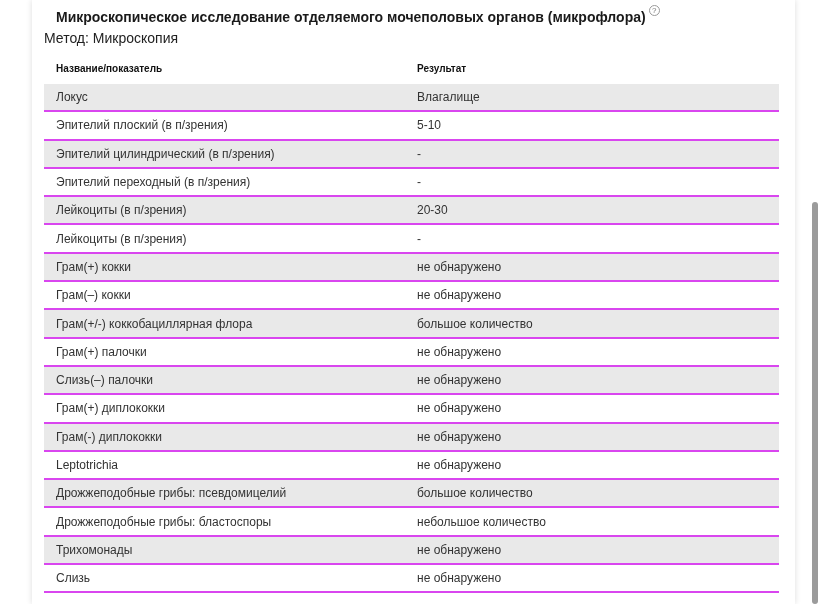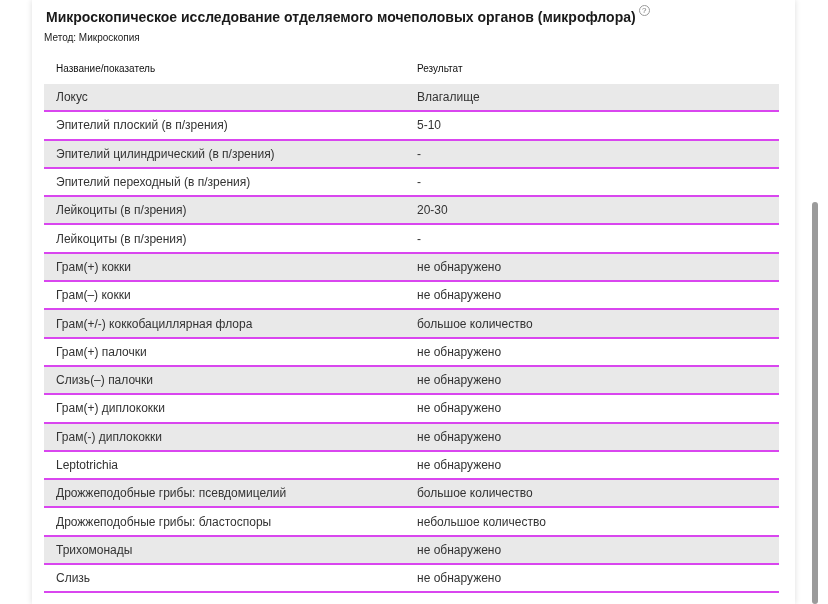--- a/index.html
+++ b/index.html
@@ -16,38 +16,38 @@
     font-family:"Liberation Sans","DejaVu Sans",sans-serif;
     color:var(--text);
   }
   .card{
     position:absolute;top:0;left:32px;width:763px;height:604px;
     background:#ffffff;
     box-shadow:0 0 6px rgba(0,0,0,0.14);
     padding:0 16px 0 12px;
   }
   .page-title{
-    margin:9px 0 0 2px;
+    margin:9px 0 0 12px;
     font-size:14px;line-height:17px;font-weight:bold;color:var(--title);
     white-space:nowrap;
   }
   .help-icon{
     display:inline-block;width:11px;height:11px;margin-left:3px;
     border:1px solid #9a9a9a;border-radius:50%;
     font-size:8px;line-height:9px;font-weight:normal;color:#777;
     text-align:center;vertical-align:top;position:relative;top:-4px;
     cursor:pointer;
   }
   .method-line{
-    margin-top:6px;font-size:10px;line-height:12px;color:#222;
+    margin-top:6px;font-size:14px;line-height:12px;color:#222;
   }
   .table{margin-top:14px;width:735px;}
   .thead{
     display:flex;align-items:center;height:20px;margin-bottom:6px;
-    font-size:10px;font-weight:normal;color:#111;
+    font-size:10px;font-weight:bold;color:#111;
   }
   .tbody{width:735px;}
   .row{
     display:flex;align-items:center;
     height:28.3px;border-bottom:2px solid #d946ef;
     font-size:12px;color:var(--text);
   }
   .row.stripe{background:var(--stripe);}
   .row.plain{background:#ffffff;}
   .cell-name{width:361px;padding-left:12px;flex:0 0 361px;

